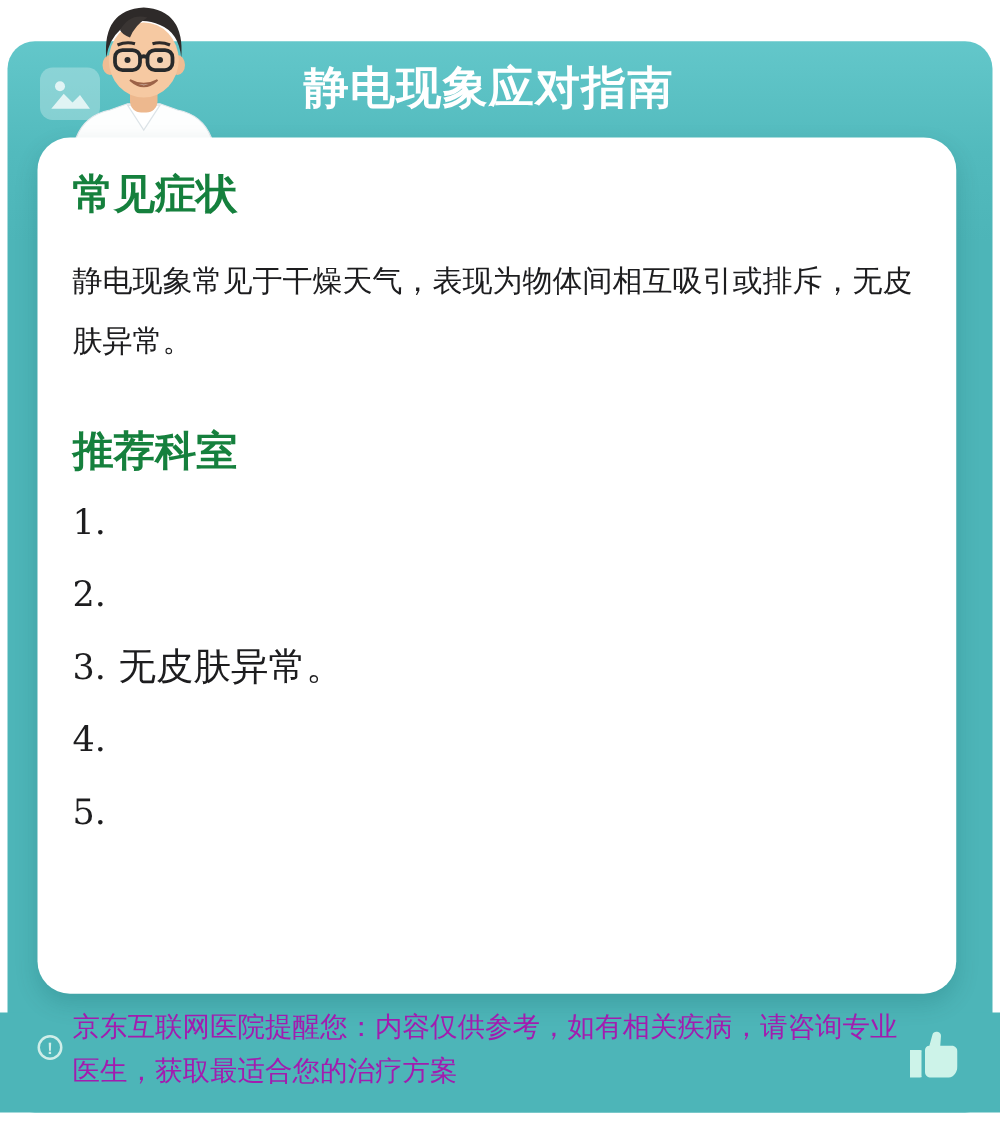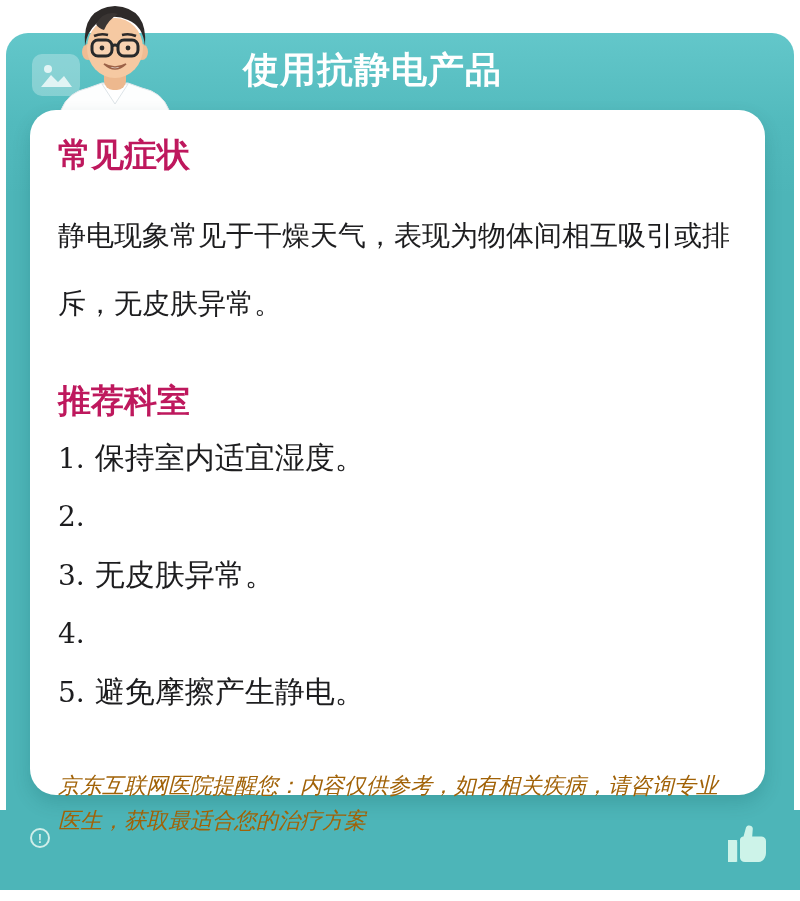--- a/index.html
+++ b/index.html
@@ -20,57 +20,57 @@
   .header-title{position:absolute;left:243px;top:46px;width:520px;
     font-size:36px;font-weight:bold;color:#ffffff;letter-spacing:1px;}
 
   
   .avatar{position:absolute;left:44px;top:0px;width:140px;height:136px;}
 
   
   .card{position:absolute;left:30px;top:110px;width:735px;height:685px;background:#ffffff;
     border-radius:26px;box-shadow:0 8px 18px rgba(0,70,70,0.18);
     padding:22px 28px 0 28px;box-sizing:border-box;overflow:hidden;}
-  .card h2{margin:0;font-size:33px;line-height:46px;font-weight:bold;color:#be185d;}
+  .card h2{margin:0;font-size:33px;line-height:46px;font-weight:bold;color:#15803d;}
   .card .h-gap1{margin-top:40px;}
   .card .h-gap2{margin-top:16px;}
-  .card p{margin:0;font-size:28px;line-height:68px;color:#1d1d1f;}
+  .card p{margin:0;font-size:24px;line-height:48px;color:#1d1d1f;}
   .card .p-gap1{margin-top:24px;}
   .card .p-gap2{margin-top:16px;}
   .tips-list{margin-top:14px;}
   .tip-item{display:flex;align-items:baseline;margin-bottom:18px;
     font-size:30px;line-height:40px;color:#1d1d1f;}
   .tip-num{font-family:"DejaVu Serif","Liberation Serif",serif;font-size:28px;
     margin-right:10px;color:#1d1d1f;}
 
   
   .footer-info-icon{position:absolute;left:30px;top:828px;width:20px;height:20px;
     border:2px solid #cfeee9;border-radius:50%;box-sizing:border-box;
     display:flex;align-items:center;justify-content:center;
     font-size:13px;font-weight:bold;color:#cfeee9;}
-  .footer-text{position:absolute;left:58px;top:768px;width:672px;
-    font-size:22px;line-height:35px;color:#a16207;font-style:italic;}
+  .footer-text{position:absolute;left:58px;top:804px;width:672px;
+    font-size:22px;line-height:35px;color:#a21caf;}
   .thumb-icon{position:absolute;left:722px;top:820px;width:44px;height:46px;}
 </style>
 </head>
 <body>
 
 <div id="screen">
 
   <div class="teal-container"></div>
   <div class="footer-band"></div>
 
   <div class="ghost-icon">
     <svg width="34" height="28" viewBox="0 0 34 28">
       <circle cx="9" cy="8" r="4" fill="rgba(255,255,255,0.75)"></circle>
       <path d="M2 26 L12 14 L19 21 L25 15 L33 26 Z" fill="rgba(255,255,255,0.75)"></path>
     </svg>
   </div>
 
-  <div class="header-title">使用抗静电产品</div>
+  <div class="header-title">静电现象应对指南</div>
 
   <svg class="avatar" viewBox="0 0 140 136">
     <path d="M12 136 L17 110 Q24 92 44 88 L58 83 L84 83 L98 88 Q118 92 125 110 L130 136 Z" fill="#fdfefe" stroke="#e3e8ec" stroke-width="1"></path>
     <path d="M58 84 L71 104 L84 84 Z" fill="#ffffff" stroke="#dde4e8" stroke-width="1"></path>
     <rect x="60" y="66" width="22" height="24" rx="9" fill="#edb88e"></rect>
     <ellipse cx="44" cy="52" rx="6" ry="8" fill="#f0bd94"></ellipse>
     <ellipse cx="98" cy="52" rx="6" ry="8" fill="#f0bd94"></ellipse>
     <ellipse cx="71" cy="48" rx="28" ry="30" fill="#f6c9a2"></ellipse>
     <path d="M41 46 Q38 8 71 6 Q104 8 101 46 Q99 26 84 20 Q66 12 52 24 Q43 32 41 46 Z" fill="#2e2a29"></path>
     <path d="M52 24 Q60 10 74 14 Q64 20 60 30 Q54 28 52 24 Z" fill="#3a3533"></path>
@@ -87,35 +87,33 @@
   <div class="card">
     <h2>常见症状</h2>
     <p class="p-gap1">静电现象常见于干燥天气，表现为物体间相互吸引或排斥，无皮肤异常。</p>
 
     <h2 class="h-gap1">推荐科室</h2>
 
 
     <div class="tips-list">
       <div class="tip-item">
         <span class="tip-num">1.</span>
-        <span>保持室内适宜湿度。</span>
       </div>
       <div class="tip-item">
         <span class="tip-num">2.</span>
       </div>
       <div class="tip-item">
         <span class="tip-num">3.</span>
         <span>无皮肤异常。</span>
       </div>
       <div class="tip-item">
         <span class="tip-num">4.</span>
       </div>
       <div class="tip-item">
         <span class="tip-num">5.</span>
-        <span>避免摩擦产生静电。</span>
       </div>
     </div>
   </div>
 
   <div class="footer-info-icon">
     <span>!</span>
   </div>
   <div class="footer-text">京东互联网医院提醒您：内容仅供参考，如有相关疾病，请咨询专业医生，获取最适合您的治疗方案</div>
   <svg class="thumb-icon" viewBox="0 0 44 46">
     <path d="M6 20 h8 a2 2 0 0 1 2 2 v18 a2 2 0 0 1 -2 2 h-8 z" fill="#cdf3e9"></path>

